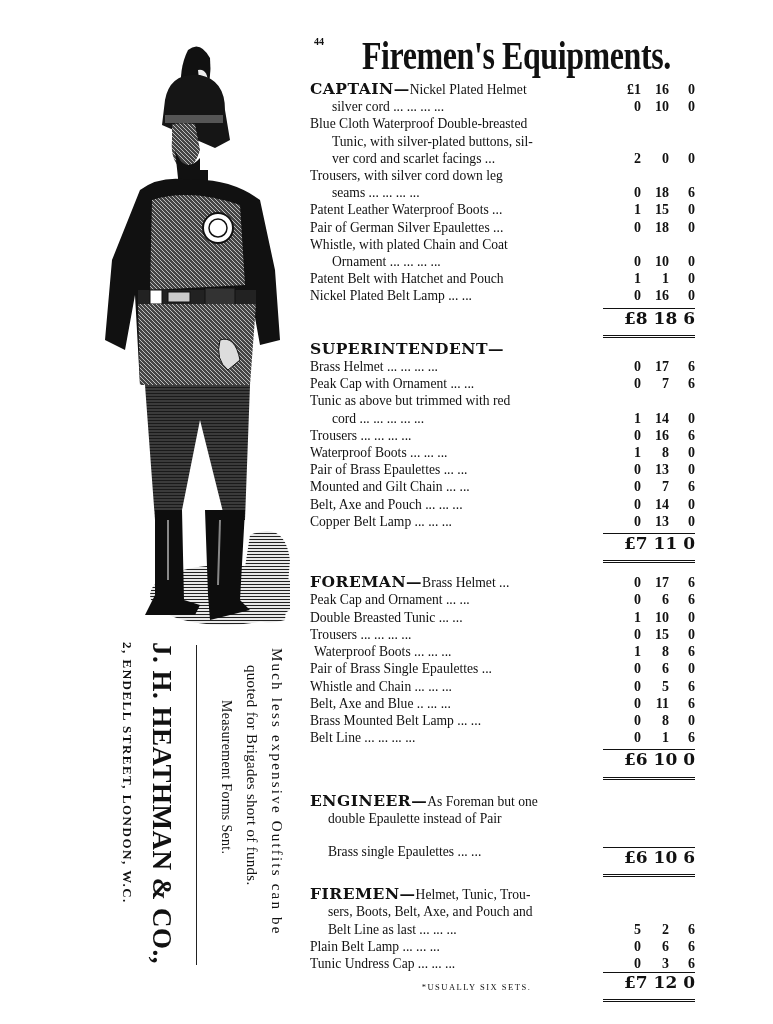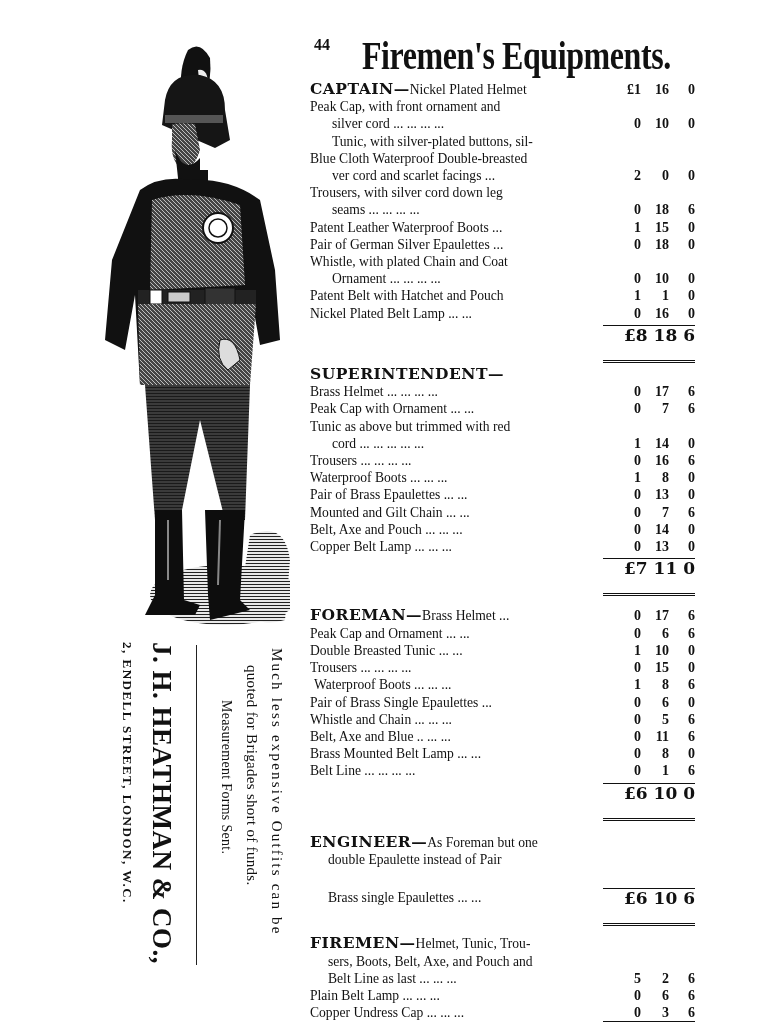--- a/index.html
+++ b/index.html
@@ -3,21 +3,21 @@
   <meta charset="utf-8">
   <style>
     html, body { margin: 0; padding: 0; background: #ffffff; }
     body {
       width: 773px; height: 1024px; position: relative; overflow: hidden;
       font-family: "DejaVu Serif", "Liberation Serif", serif;
       color: #111111;
     }
     .page-number {
       position: absolute; left: 314px; top: 36px;
-      font-family: "Liberation Serif", serif; font-weight: bold; font-size: 16px;
+      font-family: "Liberation Serif", serif; font-weight: bold; font-size: 10px;
     }
     .page-title {
       position: absolute; left: 362px; top: 34px; width: 290px;
       font-family: "Liberation Serif", serif; font-weight: bold;
       font-size: 39px; letter-spacing: -0.5px; line-height: 44px;
       transform: scaleX(0.82); transform-origin: left top;
       white-space: nowrap;
     }
     .catalog {
       position: absolute; left: 310px; top: 80px; width: 385px;
@@ -33,21 +33,21 @@
     }
     .price span { display: inline-block; text-align: right; }
     .price .l { width: 30px; } .price .s { width: 28px; } .price .d { width: 26px; }
     .heading {
       font-family: "DejaVu Serif", serif; font-weight: bold; font-size: 15.5px; letter-spacing: 0.5px; margin-top: 40px;
     }
     .total-row { display: flex; justify-content: flex-end; margin-top: 3px; }
     .total {
       width: 92px; font-weight: bold; font-size: 17px; text-align: right;
       border-top: 1.5px solid #111; border-bottom: 3px double #111;
-      padding: 1px 0 16px 0; font-family: "DejaVu Serif", serif;
+      padding: 1px 0 8px 0; font-family: "DejaVu Serif", serif;
     }
     .gap { height: 12px; }
     .footnote {
       text-align: center; font-size: 8.5px; letter-spacing: 1.5px; padding-left: 40px;
       font-family: "Liberation Serif", serif;
     }
     
     .illustration { position: absolute; left: 100px; top: 40px; width: 190px; height: 595px; }
     
     .vert {
@@ -139,37 +139,33 @@
   <div class="section">
     <div class="row">
       <div class="desc"><span class="heading">CAPTAIN—</span><span>Nickel Plated Helmet</span></div>
       <div class="price">
           <span class="l">£1</span>
           <span class="s">16</span>
           <span class="d">0</span>
         </div>
     </div>
     <div class="row">
-        <div class="desc">Peak Cap, with front ornament and</div>
+      <div class="desc indent">silver cord ... ... ... ...</div>
+      <div class="price">
+          <span class="l">0</span>
+          <span class="s">10</span>
+          <span class="d">0</span>
+        </div>
+    </div>
+    <div class="row">
+        <div class="desc">Blue Cloth Waterproof Double-breasted</div>
         <div class="price"></div>
       </div>
     <div class="row">
-      <div class="desc indent">silver cord ... ... ... ...</div>
-      <div class="price">
-          <span class="l">0</span>
-          <span class="s">10</span>
-          <span class="d">0</span>
-        </div>
-    </div>
-    <div class="row">
         <div class="desc indent">Tunic, with silver-plated buttons, sil-</div>
-        <div class="price"></div>
-      </div>
-    <div class="row">
-        <div class="desc">Blue Cloth Waterproof Double-breasted</div>
         <div class="price"></div>
       </div>
     <div class="row">
       <div class="desc indent">ver cord and scarlet facings ...</div>
       <div class="price">
           <span class="l">2</span>
           <span class="s">0</span>
           <span class="d">0</span>
         </div>
     </div>
@@ -443,21 +439,21 @@
     </div>
     <div class="row">
       <div class="desc">Plain Belt Lamp ... ... ...</div>
       <div class="price">
           <span class="l">0</span>
           <span class="s">6</span>
           <span class="d">6</span>
         </div>
     </div>
     <div class="row">
-      <div class="desc">Copper Undress Cap ... ... ...</div>
+      <div class="desc">Tunic Undress Cap ... ... ...</div>
       <div class="price">
           <span class="l">0</span>
           <span class="s">3</span>
           <span class="d">6</span>
         </div>
     </div>
     <div class="row" style="align-items:center">
       <div class="desc footnote">*USUALLY SIX SETS.</div>
       <div class="total">£7 12 0</div>
     </div>

